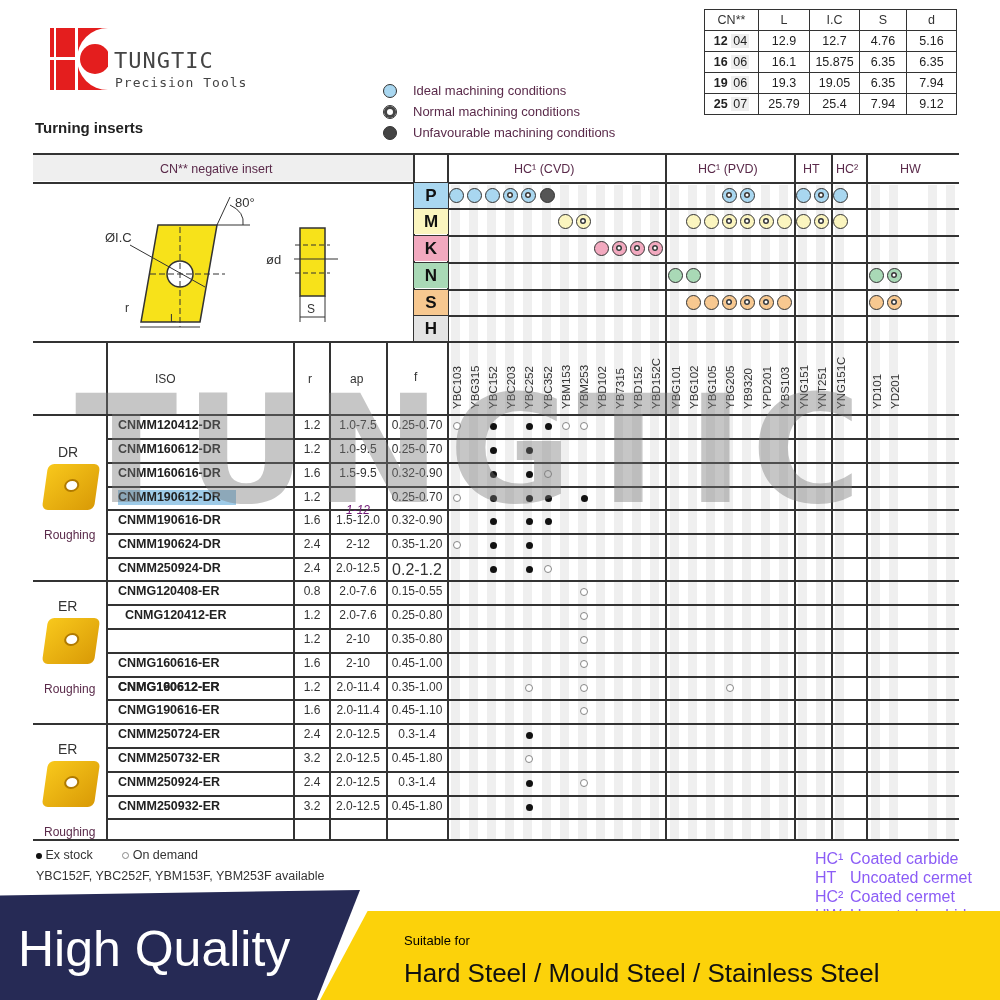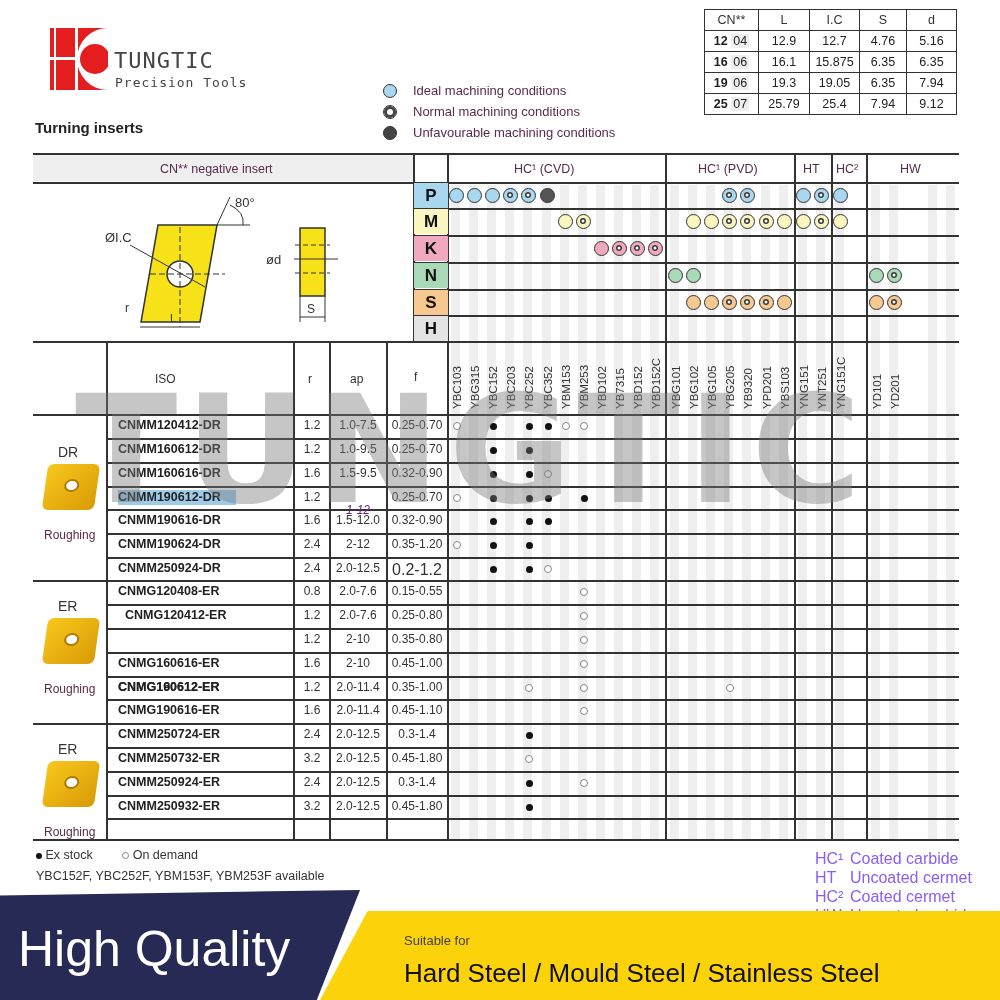--- a/index.html
+++ b/index.html
@@ -29,21 +29,21 @@
 .dot.normal::after{content:"";position:absolute;left:3px;top:3px;width:6px;height:6px;border-radius:50%;background:#fff;box-shadow:0 0 0 1.5px #333 inset}
 .dot.unfav{background:#555 !important}
 .stock{position:absolute;width:7px;height:7px;border-radius:50%;background:#111}
 .demand{position:absolute;width:8px;height:8px;border-radius:50%;border:1.3px solid #888;background:#fff}
 .grade{position:absolute;font-size:11.5px;color:#333;transform:rotate(-90deg);transform-origin:left top;white-space:nowrap}
 .watermark{position:absolute;left:75px;top:375px;font-size:150px;font-weight:bold;color:rgba(120,120,120,0.42);letter-spacing:8px;font-family:"DejaVu Sans",sans-serif;line-height:150px;pointer-events:none}
 .footnote{font-size:12.5px;color:#333}
 .banner-dark{position:absolute;left:0;top:890px;width:360px;height:110px;background:#262a55;clip-path:polygon(0 5%,100% 0,88% 100%,0 100%)}
 .banner-yellow{position:absolute;left:320px;top:911px;width:680px;height:89px;background:#fcd20a;clip-path:polygon(7% 0,100% 0,100% 100%,0 100%)}
 .hq{left:18px;top:920px;font-size:50px;color:#fff}
-.suit{left:404px;top:933px;font-size:13px;color:#404040}
+.suit{left:404px;top:933px;font-size:13px;color:#000000}
 .steels{left:404px;top:958px;font-size:26px;color:#111}
 .key{font-size:16px;color:#8b5cf6}
 </style>
 </head>
 <body>
 
 <svg class="abs logo-mark" viewBox="0 0 58 62" width="58" height="62" style="left:50px;top:28px">
   <rect x="0" y="0" width="25" height="62" fill="#e41e1e"></rect>
   <rect x="4" y="0" width="2" height="62" fill="#fff"></rect>
   <rect x="0" y="29" width="25" height="3" fill="#fff"></rect>

